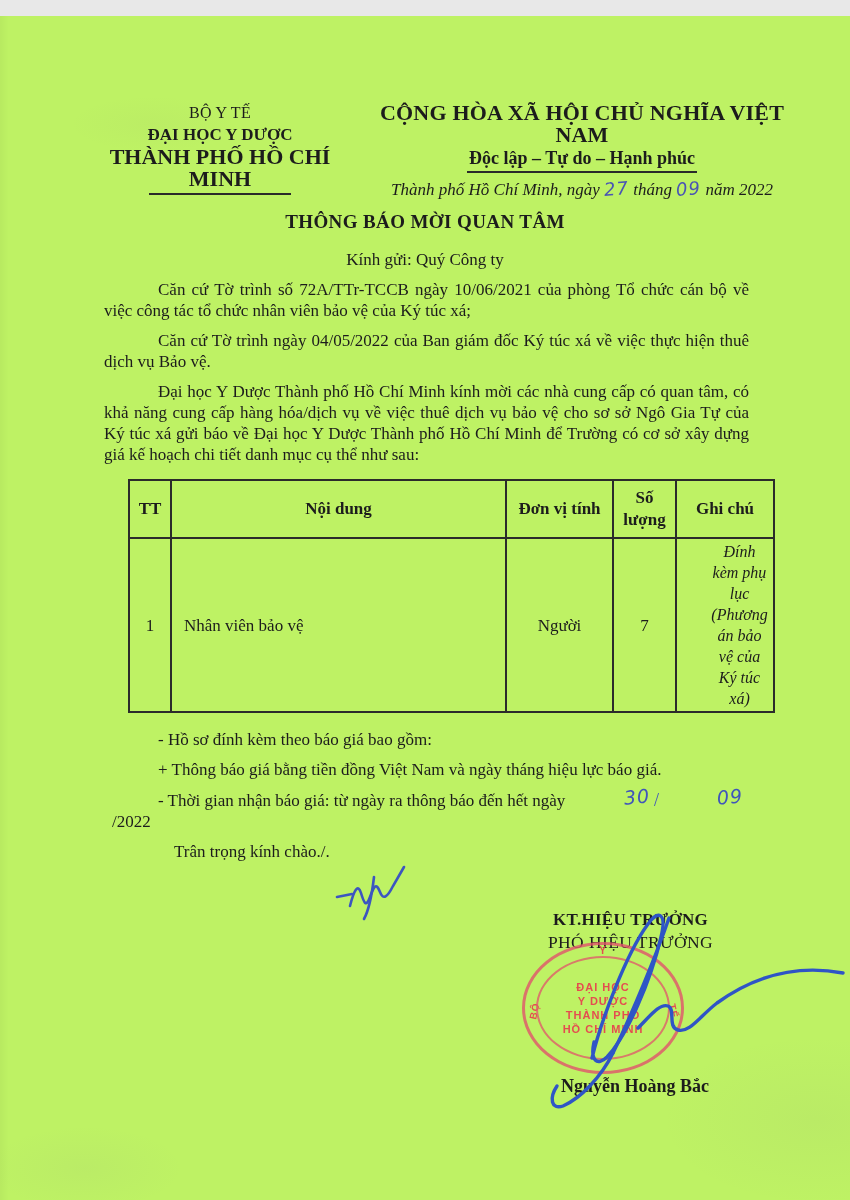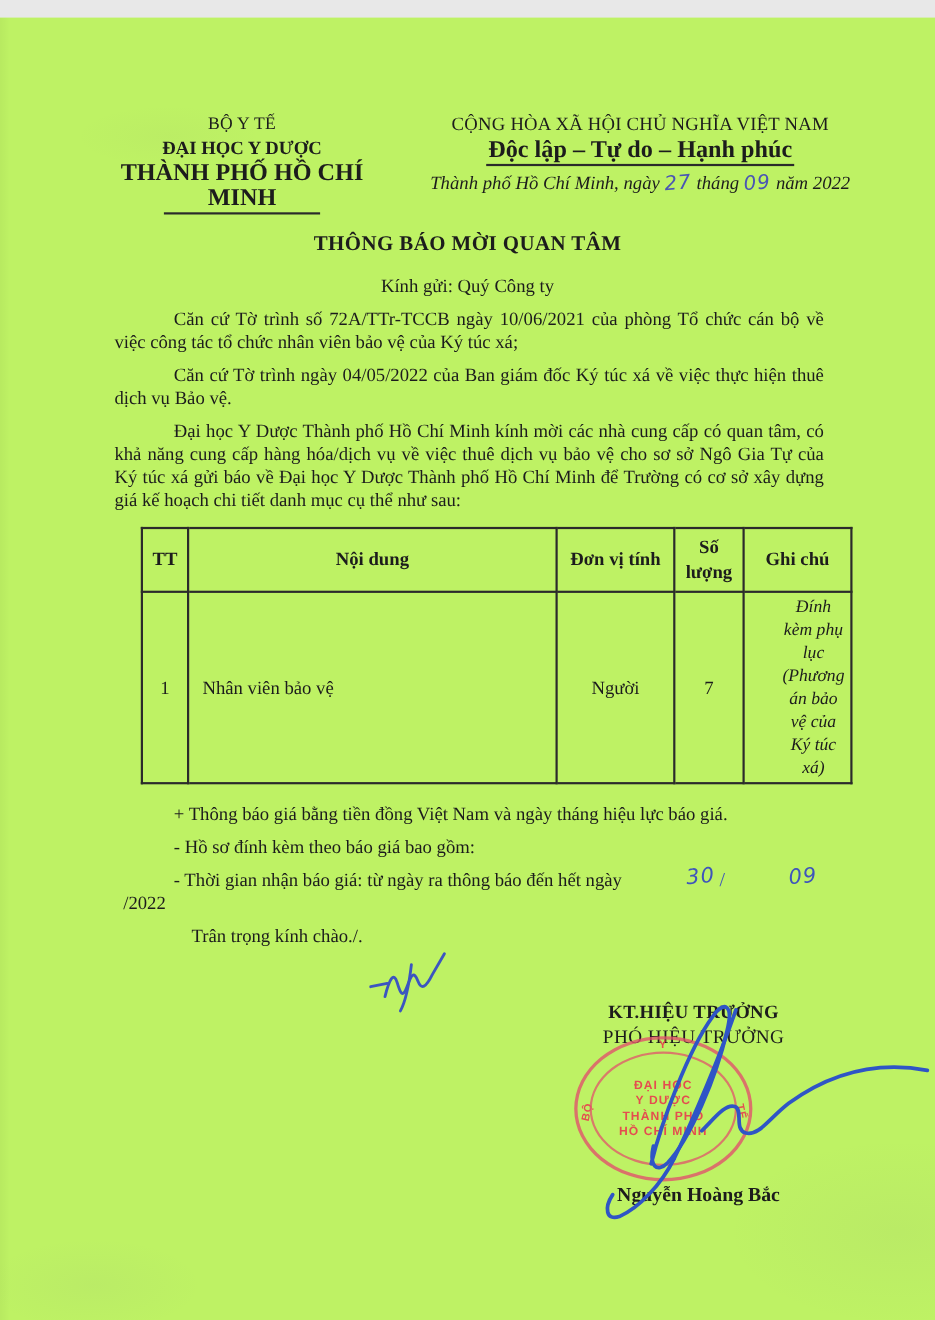--- a/index.html
+++ b/index.html
@@ -23,22 +23,22 @@
   }
 
   
   .letterhead{position:absolute;top:86px;left:0;width:100%;}
   .org{position:absolute;left:100px;top:0;width:240px;text-align:center;line-height:22px;}
   .org-l1{font-size:16px;letter-spacing:.3px;}
   .org-l2{font-size:17px;font-weight:bold;}
   .org-l3{font-size:22px;font-weight:bold;}
   .org-underline{width:142px;height:0;border-top:2px solid #2a2a2a;margin:3px auto 0;}
   .national{position:absolute;left:372px;top:0;width:420px;text-align:center;}
-  .nat-l1{font-size:17px;font-weight:normal;letter-spacing:.2px;line-height:22px;}
-  .nat-l2{font-size:22px;font-weight:bold;line-height:24px;}
+  .nat-l1{font-size:22px;font-weight:bold;letter-spacing:.2px;line-height:22px;}
+  .nat-l2{font-size:18px;font-weight:bold;line-height:24px;}
   .nat-l2 span{display:inline-block;border-bottom:2px solid #2a2a2a;padding:0 2px 1px;}
   .nat-date{font-size:17px;font-style:italic;margin-top:5px;line-height:22px;}
 
   
   .hw{
     font-family:"DejaVu Sans",sans-serif;
     font-style:italic;font-size:18px;
     color:#4a55b4;display:inline-block;transform:rotate(-5deg);
     letter-spacing:1px;
   }
@@ -165,22 +165,22 @@
           <td class="c-tt">1</td>
           <td class="c-nd">Nhân viên bảo vệ</td>
           <td class="c-dv">Người</td>
           <td class="c-sl">7</td>
           <td class="c-gc">Đính kèm phụ lục (Phương án bảo vệ của Ký túc xá)</td>
         </tr>
       </tbody>
     </table>
 
     <div class="notes">
+      <p class="para">- Hồ sơ đính kèm theo báo giá bao gồm:</p>
       <p class="para">+ Thông báo giá bằng tiền đồng Việt Nam và ngày tháng hiệu lực báo giá.</p>
-      <p class="para">- Hồ sơ đính kèm theo báo giá bao gồm:</p>
       <p class="para deadline">
         <span>- Thời gian nhận báo giá: từ ngày ra thông báo đến hết ngày</span>
         <span class="hw hw-lg">30</span>
         <span class="hw-sep">/</span>
         <span class="hw hw-lg">09</span>
         <span class="deadline-year">/2022</span>
       </p>
       <p class="para closing">Trân trọng kính chào./.</p>
     </div>
   </main>

